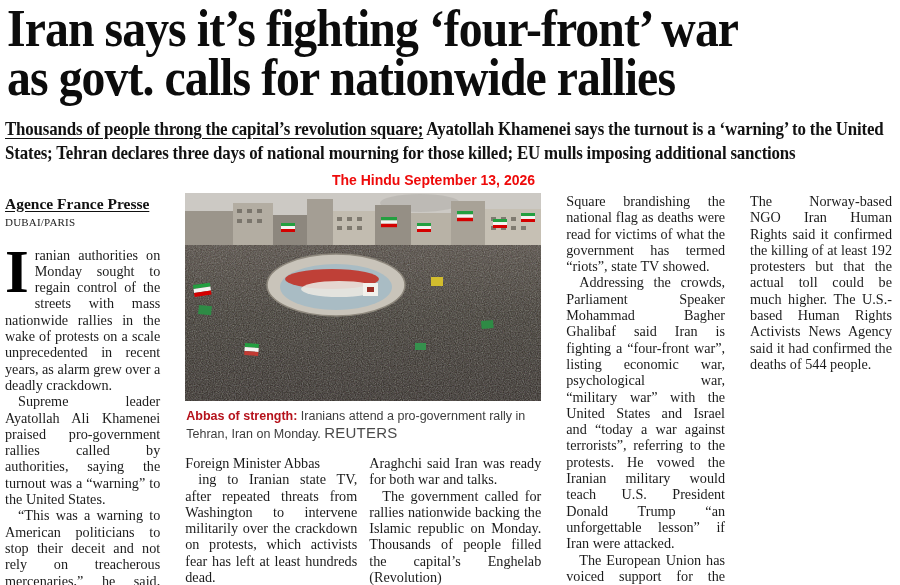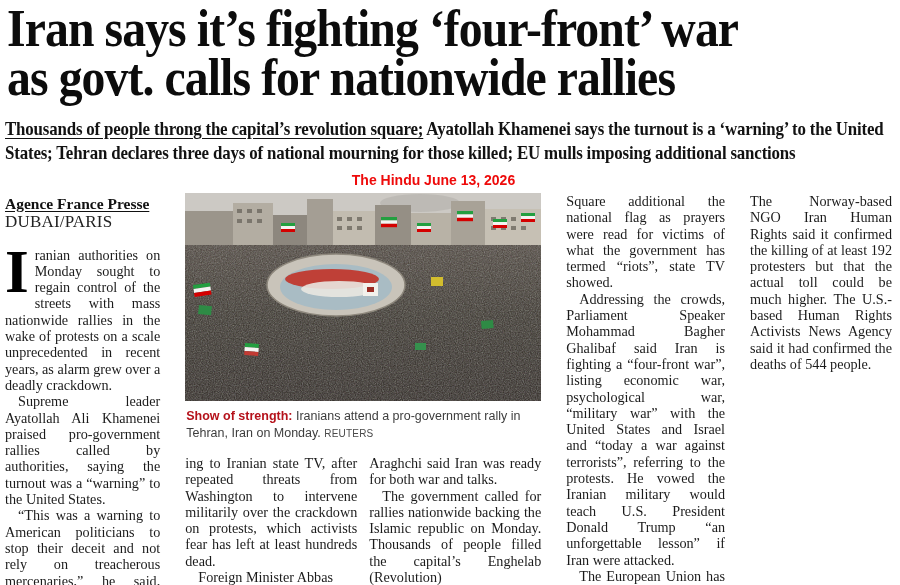--- a/index.html
+++ b/index.html
@@ -40,54 +40,54 @@
   .col-1 { width:175px; }
   .mid   { width:356px; }
   .col-4 { width:179px; }
   .col-5 { width:160px; }
 
   .byline { margin:3px 0 16px 0; }
   .byline-agency {
     font-size:15.5px; font-weight:bold; text-decoration:underline;
     text-underline-offset:2px; color:#111;
   }
-  .byline-dateline { font-size:17px; letter-spacing:0.2px; margin-top:2px; color:#222; }
+  .byline-dateline { font-size:11px; letter-spacing:0.2px; margin-top:2px; color:#222; }
 
   .dropcap {
     float:left; font-weight:bold; font-size:61px; line-height:49px;
     padding:0 6px 0 0; color:#000;
   }
 
   
   .photo { width:356px; height:208px; display:block; }
   .caption {
     font-family:"Liberation Sans", sans-serif; font-size:12.5px;
     line-height:16.5px; color:#3d3d3d; margin:7px 0 13px 1px; text-align:left;
   }
   .caption-lead { color:#b5121b; font-weight:bold; }
-  .credit { font-size:10px; color:#4a4a4a; letter-spacing:0.2px; }
+  .credit { font-size:15px; color:#4a4a4a; letter-spacing:0.2px; }
 
   .mid-cols { display:flex; gap:12px; }
   .mid-cols .subcol { width:172px; }
 </style>
 </head>
 <body>
 
 <div class="page">
 
   <div class="headline-wrap">
     <div class="headline-line">Iran says it’s fighting ‘four-front’ war</div>
     <div class="headline-line">as govt. calls for nationwide rallies</div>
   </div>
 
   <div class="subhead">
     <span class="ul">Thousands of people throng the capital’s revolution square;</span><span> Ayatollah Khamenei says the turnout is a ‘warning’ to the United States; Tehran declares three days of national mourning for those killed; EU mulls imposing additional sanctions</span>
   </div>
 
-  <div class="datestamp">The Hindu June 13, 2026</div>
+  <div class="datestamp">The Hindu September 13, 2026</div>
 
   <div class="cols">
 
     <div class="col-1 coltext">
       <div class="byline">
         <div class="byline-agency">Agence France Presse</div>
         <div class="byline-dateline">DUBAI/PARIS</div>
       </div>
       <p><span class="dropcap">I</span><span>ranian authorities on Monday sought to regain control of the streets with mass nationwide rallies in the wake of protests on a scale unprecedented in recent years, as alarm grew over a deadly crackdown.</span></p>
       <p>Supreme leader Ayatollah Ali Khamenei praised pro-government rallies called by authorities, saying the turnout was a “warning” to the United States.</p>
@@ -212,39 +212,39 @@
             </g>
           <g transform="translate(60,150) rotate(4)">
               <rect width="14" height="4" fill="#239f40"></rect>
               <rect y="4" width="14" height="4" fill="#f4f4f2"></rect>
               <rect y="8" width="14" height="4" fill="#c23b34"></rect>
             </g>
         </g>
       </svg>
 
       <div class="caption">
-        <span class="caption-lead">Show of strength:</span><span> Iranians attend a pro-government rally in Tehran, Iran on Monday. </span><span class="credit">REUTERS</span>
+        <span class="caption-lead">Abbas of strength:</span><span> Iranians attend a pro-government rally in Tehran, Iran on Monday. </span><span class="credit">REUTERS</span>
       </div>
 
       <div class="mid-cols">
 
         <div class="subcol coltext">
+          <p>Foreign Minister Abbas</p>
           <p>ing to Iranian state TV, after repeated threats from Washington to intervene militarily over the crackdown on protests, which activists fear has left at least hundreds dead.</p>
-          <p>Foreign Minister Abbas</p>
         </div>
 
         <div class="subcol coltext">
           <p>Araghchi said Iran was ready for both war and talks.</p>
           <p>The government called for rallies nationwide backing the Islamic republic on Monday. Thousands of people filled the capital’s Enghelab (Revolution)</p>
         </div>
       </div>
     </div>
 
     <div class="col-4 coltext">
-      <p>Square additional the national flag as prayers were read for victims of what the government has termed “riots”, state TV showed.</p>
+      <p>Square brandishing the national flag as deaths were read for victims of what the government has termed “riots”, state TV showed.</p>
       <p>Addressing the crowds, Parliament Speaker Mohammad Bagher Ghalibaf said Iran is fighting a “four-front war”, listing economic war, psychological war, “military war” with the United States and Israel and “today a war against terrorists”, referring to the protests. He vowed the Iranian military would teach U.S. President Donald Trump “an unforgettable lesson” if Iran were attacked.</p>
       <p>The European Union has voiced support for the protesters and on Monday said it was “looking into”</p>
     </div>
 
     <div class="col-5 coltext">
       <p>The Norway-based NGO Iran Human Rights said it confirmed the killing of at least 192 protesters but that the actual toll could be much higher. The U.S.-based Human Rights Activists News Agency said it had confirmed the deaths of 544 people.</p>
     </div>
 
   </div>
 </div>

